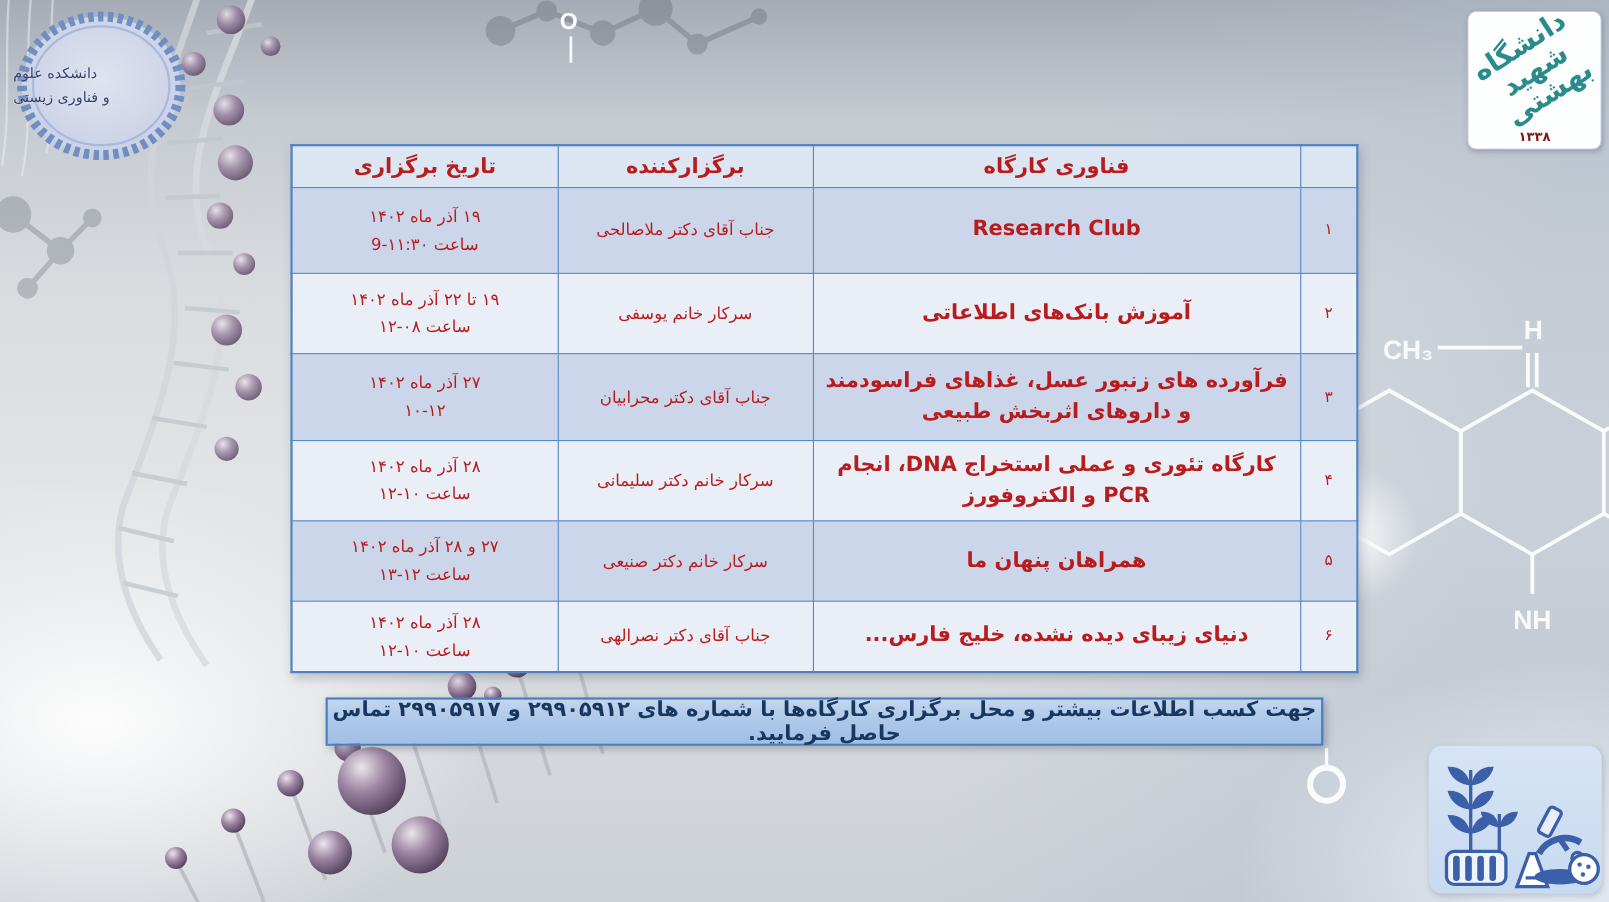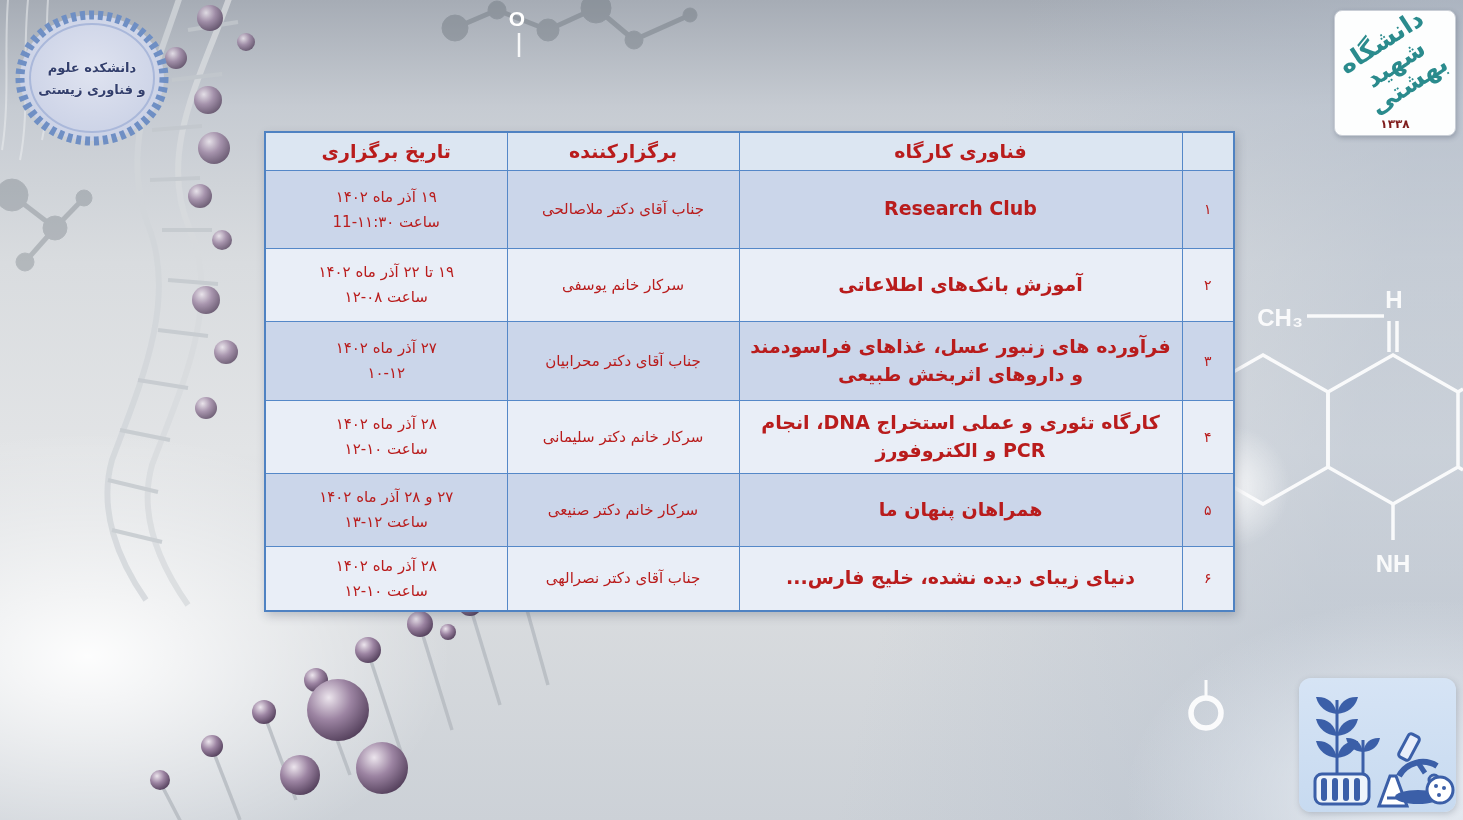--- a/index.html
+++ b/index.html
@@ -41,22 +41,22 @@
   td.title{font-size:19px;font-weight:bold;line-height:1.45;}
   td.org{font-size:15px;}
   td.date{font-size:15px;line-height:1.2;}
   td.date .l1{margin-bottom:7px;}
   tr.dark td{background:#cbd6ea;}
   tr.light td{background:#e9eef7;}
   
   .faculty-logo{position:absolute;left:12px;top:6px;width:160px;height:146px;}
   .faculty-logo .txt{
     position:absolute;left:0;top:0;width:100%;height:100%;
-    display:flex;flex-direction:column;align-items:center;justify-content:center;
-    color:#333f6d;font-size:13px;font-weight:bold;direction:rtl;line-height:1.7;
+    display:flex;flex-direction:column;align-items:flex-end;justify-content:center;
+    color:#333f6d;font-size:13px;font-weight:normal;direction:rtl;line-height:1.7;
     text-shadow:0 0 2px rgba(255,255,255,.6);
   }
   
   .uni-logo{
     position:absolute;left:1334px;top:10px;width:120px;height:124px;
     background:#fdfefe;border:1px solid #c9ced6;border-radius:8px;
     overflow:hidden;box-shadow:1px 2px 5px rgba(60,70,90,.3);
   }
   .uni-calli{
     position:absolute;left:-6px;top:14px;width:132px;
@@ -239,21 +239,21 @@
       <th>فناوری کارگاه</th>
       <th>برگزارکننده</th>
       <th>تاریخ برگزاری</th>
     </tr>
     <tr class="dark" style="height:78px">
       <td class="num">۱</td>
       <td class="title">Research Club</td>
       <td class="org">جناب آقای دکتر ملاصالحی</td>
       <td class="date">
         <div class="l1">۱۹ آذر ماه ۱۴۰۲</div>
-        <div class="l2">ساعت ۱۱:۳۰-11</div>
+        <div class="l2">ساعت ۱۱:۳۰-9</div>
       </td>
     </tr>
     <tr class="light" style="height:73px">
       <td class="num">۲</td>
       <td class="title">آموزش بانک‌های اطلاعاتی</td>
       <td class="org">سرکار خانم یوسفی</td>
       <td class="date">
         <div class="l1">۱۹ تا ۲۲ آذر ماه ۱۴۰۲</div>
         <div class="l2">ساعت ۰۸-۱۲</div>
       </td>
@@ -290,20 +290,23 @@
       <td class="title">دنیای زیبای دیده نشده، خلیج فارس...</td>
       <td class="org">جناب آقای دکتر نصرالهی</td>
       <td class="date">
         <div class="l1">۲۸ آذر ماه ۱۴۰۲</div>
         <div class="l2">ساعت ۱۰-۱۲</div>
       </td>
     </tr>
   </tbody>
     </table>
 
+  <div class="banner bottom">
+    <span>جهت کسب اطلاعات بیشتر و محل برگزاری کارگاه‌ها با شماره های ۲۹۹۰۵۹۱۲ و ۲۹۹۰۵۹۱۷ تماس حاصل فرمایید.</span>
+  </div>
 
   <div class="science-icon">
     <svg width="157" height="134" viewBox="0 0 157 134">
       <g stroke="#3b5fa8" fill="none" stroke-width="3">
 
         <line x1="38" y1="100" x2="38" y2="22"></line>
         <path d="M38,36 q-17,-2 -21,-17 q17,-1 21,17 Z" fill="#3b5fa8" stroke="none"></path>
         <path d="M38,36 q17,-2 21,-17 q-17,-1 -21,17 Z" fill="#3b5fa8" stroke="none"></path>
         <path d="M38,58 q-17,-2 -21,-17 q17,-1 21,17 Z" fill="#3b5fa8" stroke="none"></path>
         <path d="M38,58 q17,-2 21,-17 q-17,-1 -21,17 Z" fill="#3b5fa8" stroke="none"></path>

